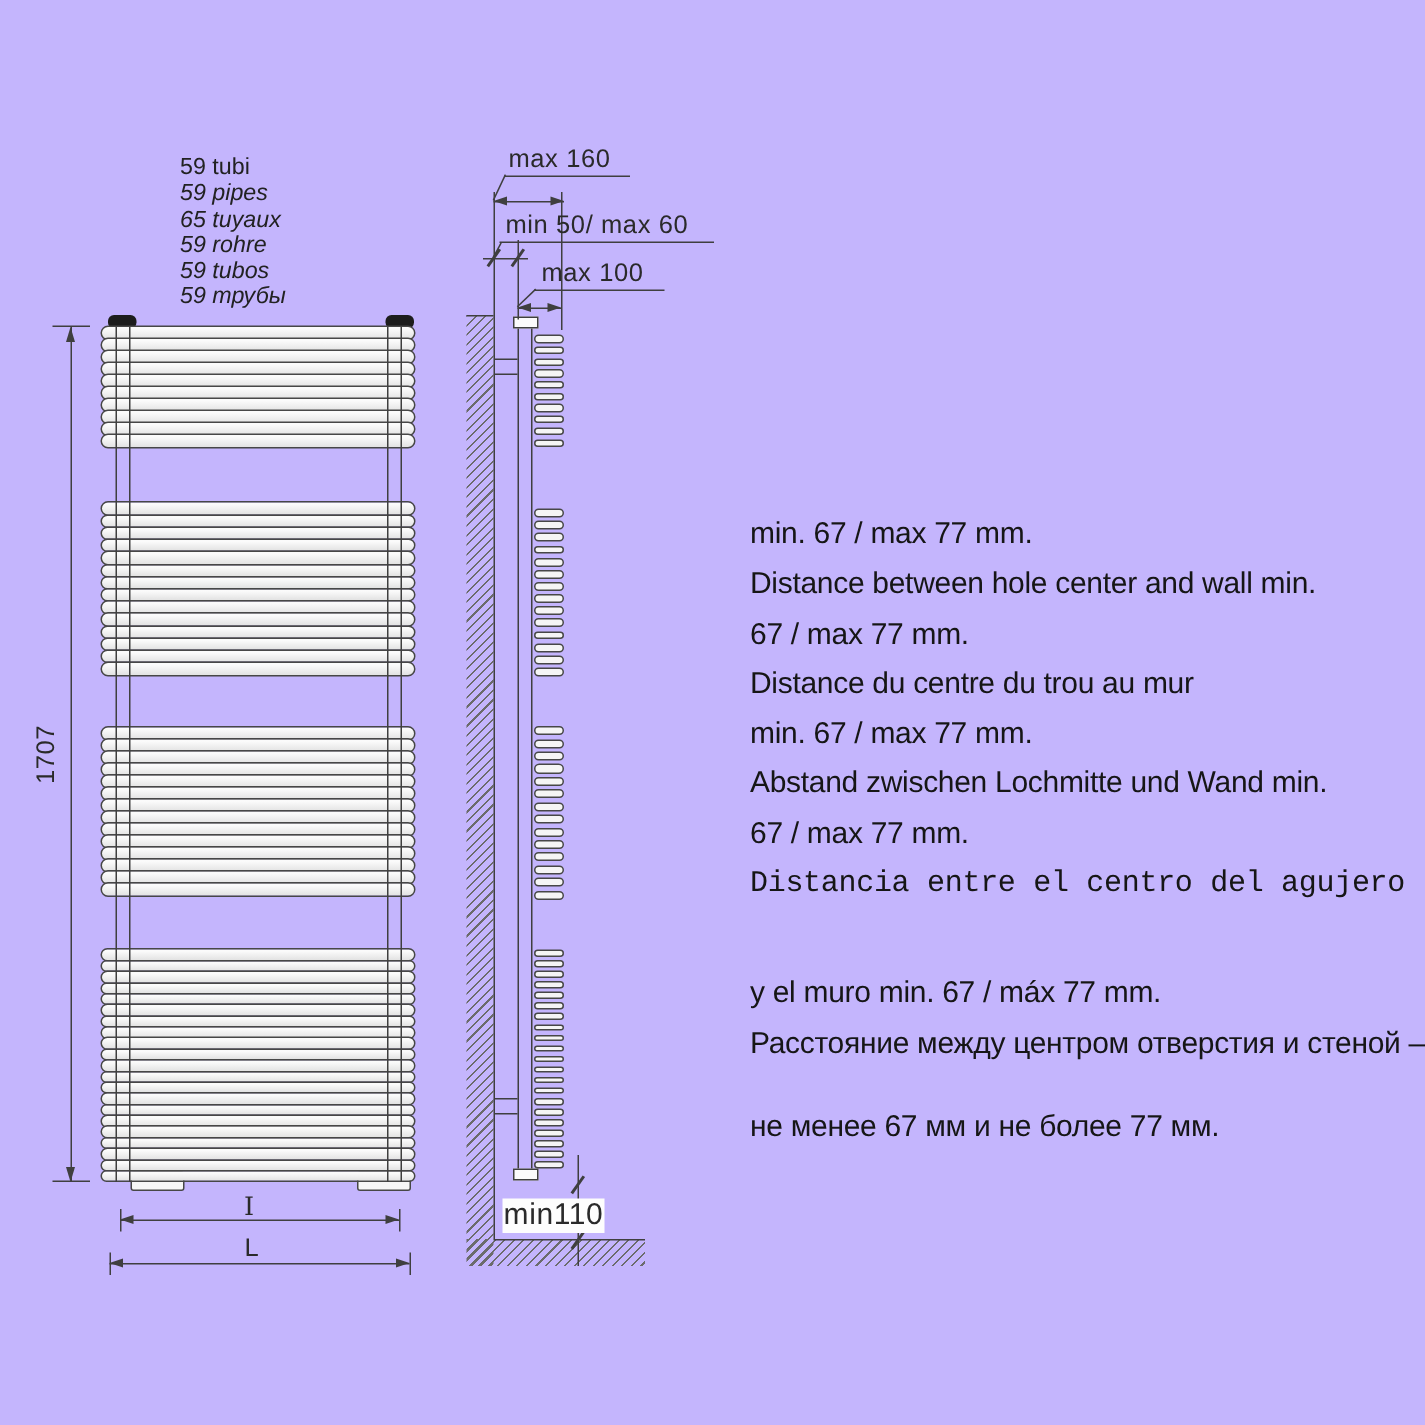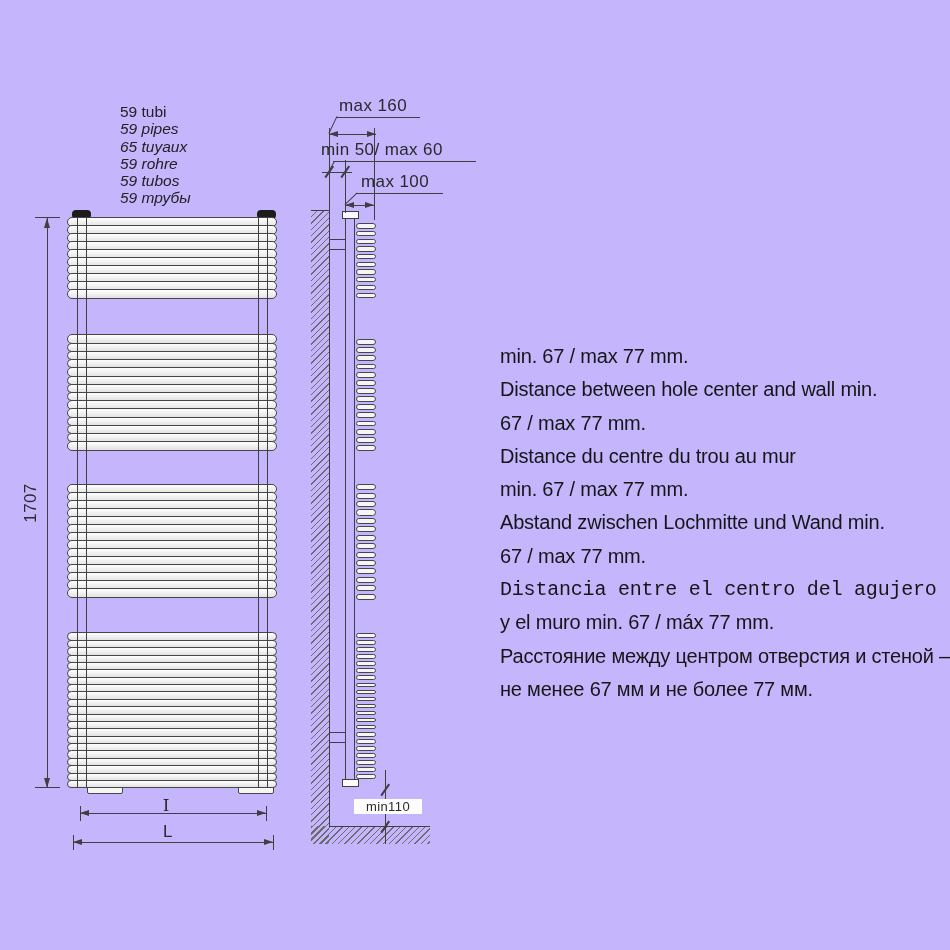--- a/index.html
+++ b/index.html
@@ -251,21 +251,21 @@
     <div class="hl" style="left:336px;top:117px;width:84px;"></div>
     <div class="diag" style="left:329px;top:133.3px;width:18.8px;transform:rotate(-64.8deg);"></div>
     <div class="hl" style="left:328.6px;top:134px;width:47.4px;"></div>
     <div class="arr left" style="left:329px;top:131.2px;"></div>
     <div class="arr right" style="left:367px;top:131.2px;"></div>
     <div class="vl" style="left:328.6px;top:128px;height:82px;"></div>
     <div class="vl" style="left:374px;top:128px;height:92px;"></div>
   </div>
 
   <div>
-    <div class="dim-label" style="left:321px;top:140px;">min 50/ max 60</div>
+    <div class="dim-label" style="left:337px;top:140px;">min 50/ max 60</div>
     <div class="hl" style="left:333px;top:161px;width:143px;"></div>
     <div class="diag" style="left:328.6px;top:170.8px;width:11.4px;transform:rotate(-61.6deg);"></div>
     <div class="hl" style="left:322px;top:171.5px;width:30px;"></div>
     <div class="slash" style="left:322.1px;top:170.8px;"></div>
     <div class="slash" style="left:338.1px;top:170.8px;"></div>
     <div class="vl" style="left:345px;top:160px;height:53px;"></div>
   </div>
 
   <div>
     <div class="dim-label" style="left:361px;top:172px;">max 100</div>
@@ -273,42 +273,42 @@
     <div class="diag" style="left:345px;top:204.3px;width:16.6px;transform:rotate(-43.8deg);"></div>
     <div class="hl" style="left:345px;top:205px;width:29px;"></div>
     <div class="arr left" style="left:345px;top:202.2px;"></div>
     <div class="arr right" style="left:365px;top:202.2px;"></div>
   </div>
 
   <div>
     <div class="vl" style="left:384.5px;top:770px;height:74px;"></div>
     <div class="slash" style="left:378.3px;top:788.5px;"></div>
     <div class="slash" style="left:378.3px;top:825.5px;"></div>
-    <div class="dim-label min110-label" style="left:354px;top:799px;width:68px;font-size:13px;">min110</div>
+    <div class="dim-label min110-label" style="left:335px;top:799px;width:68px;font-size:20px;">min110</div>
   </div>
 
   <div class="abs" style="left:500px;top:340px;">
     <p class="note">
       <span class="note-line" style="display:block;">min. 67 / max 77 mm.</span>
     </p>
     <p class="note">
       <span class="note-line" style="display:block;">Distance between hole center and wall min.</span>
       <span class="note-line" style="display:block;">67 / max 77 mm.</span>
     </p>
     <p class="note">
       <span class="note-line" style="display:block;">Distance du centre du trou au mur</span>
       <span class="note-line" style="display:block;">min. 67 / max 77 mm.</span>
     </p>
     <p class="note">
       <span class="note-line" style="display:block;">Abstand zwischen Lochmitte und Wand min.</span>
       <span class="note-line" style="display:block;">67 / max 77 mm.</span>
     </p>
     <p class="note">
       <span class="note-line" style="display:block;font-family:Liberation Mono, monospace;">Distancia entre el centro del agujero</span>
-      <span class="note-line" style="display:block;">y el muro min. 67 / máx 77 mm.</span>
+      <span class="note-line" style="display:block;margin-top:40px;">y el muro min. 67 / máx 77 mm.</span>
     </p>
     <p class="note">
       <span class="note-line" style="display:block;">Расстояние между центром отверстия и стеной –</span>
-      <span class="note-line" style="display:block;">не менее 67 мм и не более 77 мм.</span>
+      <span class="note-line" style="display:block;margin-top:22px;">не менее 67 мм и не более 77 мм.</span>
     </p>
   </div>
 
 </div>
 
 </body></html>

